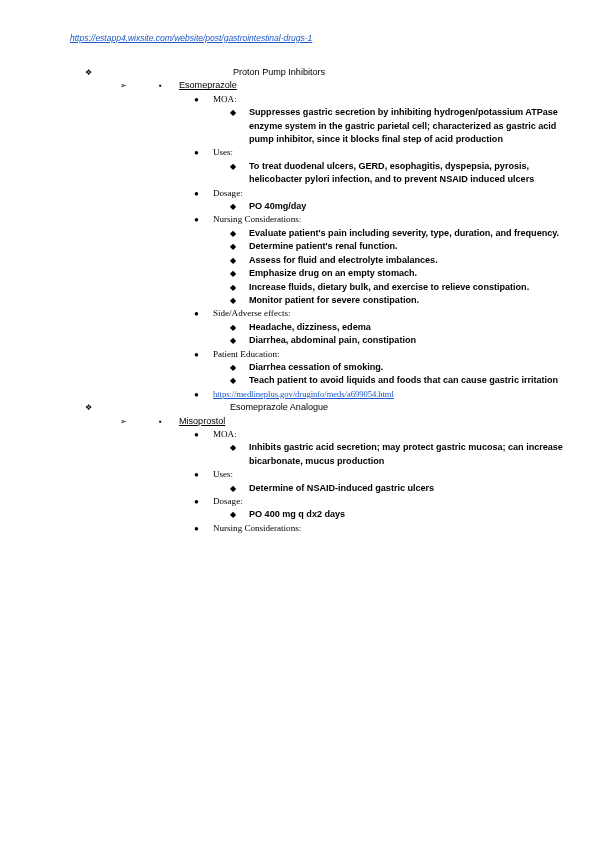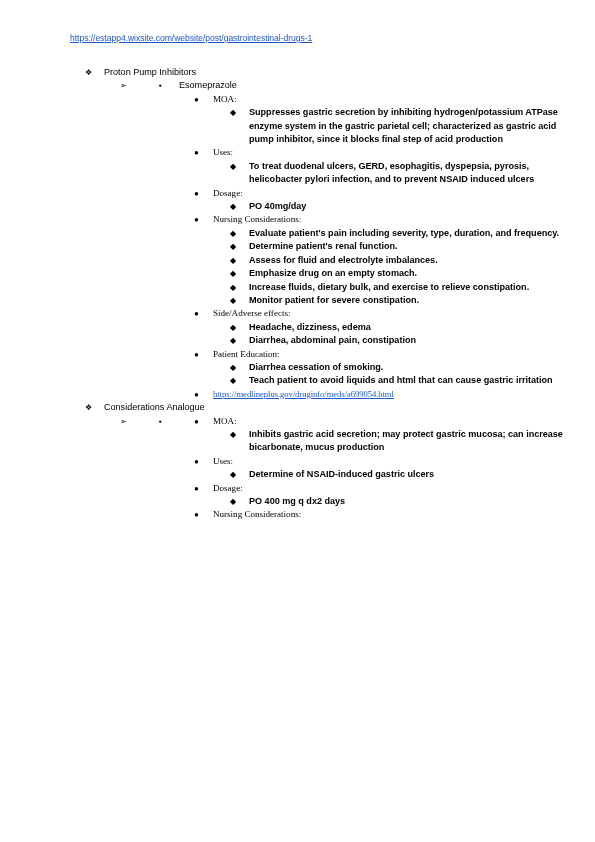--- a/index.html
+++ b/index.html
@@ -22,20 +22,21 @@
     width: 595px;
     height: 842px;
     box-sizing: border-box;
   }
 
   
   .toplink-row {
     position: absolute;
     left: 70px;
     top: 33px;
+    font-style: italic;
   }
   a.doclink, .doclink {
     color: #1d59c7;
     text-decoration: underline;
     font-size: 8.6px;
     letter-spacing: -0.05px;
     white-space: nowrap;
   }
 
   
@@ -65,29 +66,29 @@
     display: block;
     line-height: 13.4px;
     font-size: 9.1px;
     color: #000;
     letter-spacing: -0.02px;
   }
 
   
   .lvl1 { margin-left: 85px; }
   .lvl1 > .marker { left: -0px; }
-  .lvl1 > .txt { padding-left: 19px; }
+  .lvl1 > .txt { padding-left: 19px; text-align: center; }
 
   .lvl2 { margin-left: 120px; }
   .lvl2 > .marker { left: 0px; }
   .lvl2 > .txt { padding-left: 20px; }
 
   .lvl3 { margin-left: 159px; }
   .lvl3 > .marker { left: 0px; }
-  .lvl3 > .txt { padding-left: 20px; }
+  .lvl3 > .txt { padding-left: 20px; text-decoration: underline; }
 
   .lvl4 { margin-left: 194px; }
   .lvl4 > .marker { left: 0px; }
   .lvl4 > .txt { padding-left: 19px; font-family: Liberation Serif, serif; }
 
   .lvl5 { margin-left: 230px; }
   .lvl5 > .marker { left: 0px; }
   .lvl5 > .txt { padding-left: 19px; }
 
   
@@ -199,35 +200,36 @@
       <div class="li lvl4">
         <span class="marker m-disc">●</span>
         <span class="txt w-wide">Patient Education:</span>
       </div>
       <div class="li lvl5">
         <span class="marker m-diamond">◆</span>
         <span class="txt w-narrow">Diarrhea cessation of smoking.</span>
       </div>
       <div class="li lvl5">
         <span class="marker m-diamond">◆</span>
-        <span class="txt w-narrow">Teach patient to avoid liquids and html that can cause gastric irritation</span>
+        <span class="txt w-narrow">Teach patient to avoid liquids and foods that can cause gastric irritation</span>
       </div>
       <div class="li lvl4">
         <span class="marker m-disc">●</span>
         <span class="txt w-wide"><a href="#" class="doclink">https://medlineplus.gov/druginfo/meds/a699054.html</a></span>
       </div>
       <div class="li lvl1">
         <span class="marker m-diamond-open">❖</span>
-        <span class="txt w-wide">Considerations Analogue</span>
+        <span class="txt w-wide">Esomeprazole Analogue</span>
       </div>
       <div class="li lvl2">
         <span class="marker m-arrow">➢</span>
       </div>
       <div class="li lvl3">
         <span class="marker m-square">▪</span>
+        <span class="txt w-wide">Misoprostol</span>
       </div>
       <div class="li lvl4">
         <span class="marker m-disc">●</span>
         <span class="txt w-wide">MOA:</span>
       </div>
       <div class="li lvl5">
         <span class="marker m-diamond">◆</span>
         <span class="txt w-narrow">Inhibits gastric acid secretion; may protect gastric mucosa; can increase bicarbonate, mucus production</span>
       </div>
       <div class="li lvl4">

